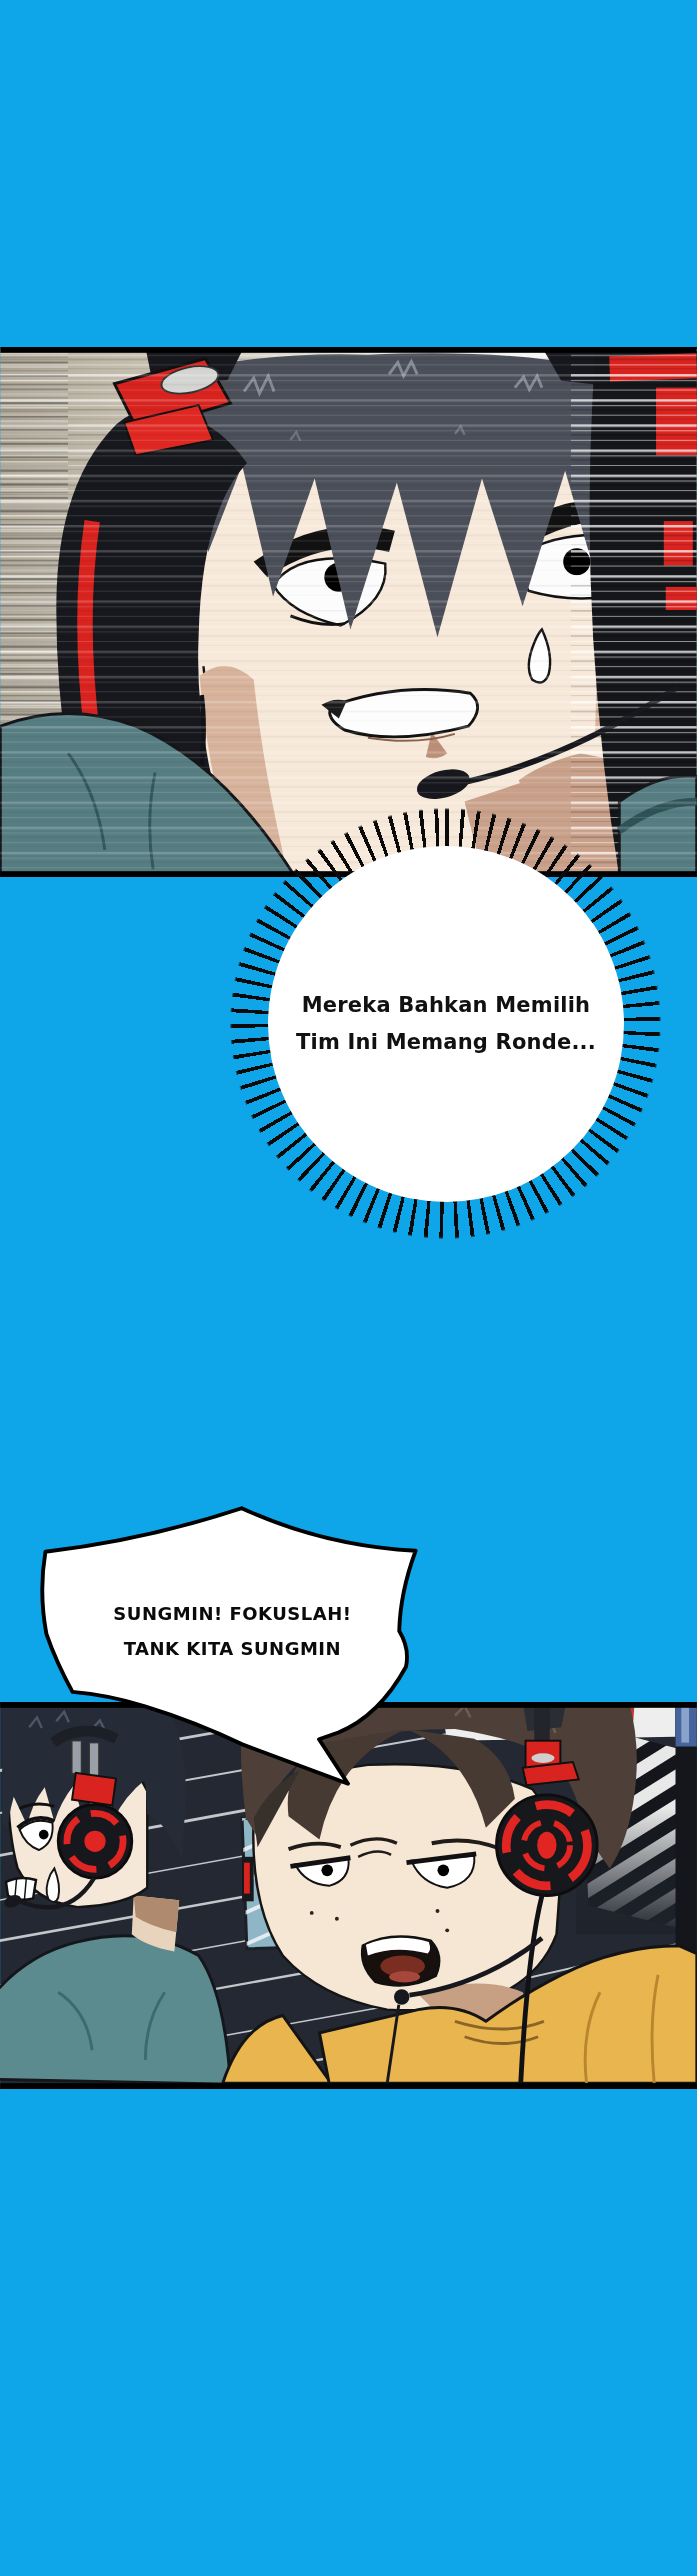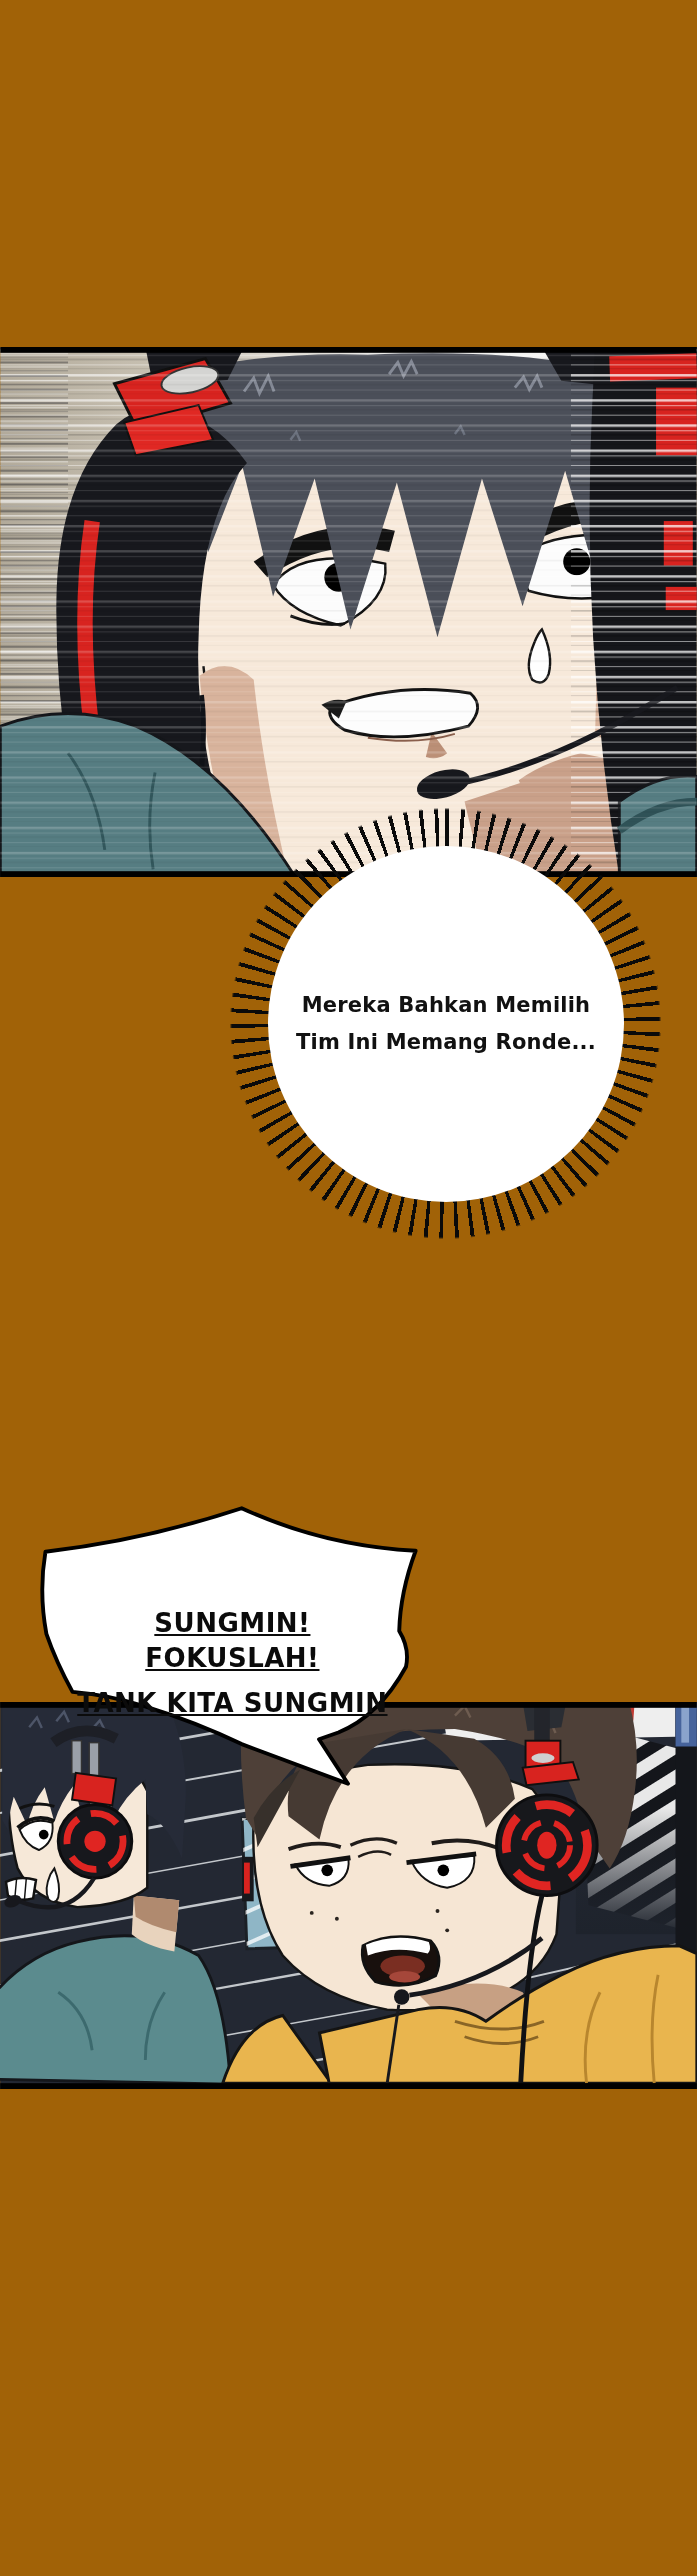--- a/index.html
+++ b/index.html
@@ -1,36 +1,36 @@
 <!DOCTYPE html>
 <html><head>
 <meta charset="utf-8">
 <style>
   html,body{margin:0;padding:0;background:#ffffff;}
-  .page{position:relative;width:697px;height:2576px;margin:0 auto;background:#a16207;overflow:hidden;
+  .page{position:relative;width:697px;height:2576px;margin:0 auto;background:#0ea5e9;overflow:hidden;
         font-family:"DejaVu Sans","Liberation Sans",sans-serif;}
   .panel{position:absolute;left:0;width:697px;}
   .panel svg{display:block;}
 
   
   .burst{position:absolute;left:223px;top:801px;width:445px;height:445px;z-index:5;}
   .burst-ticks{position:absolute;inset:0;border-radius:50%;
     background:repeating-conic-gradient(#0a0a0a 0deg 1.05deg, rgba(0,0,0,0) 1.05deg 4.2deg);
     -webkit-mask:radial-gradient(closest-side, transparent 0 77%, #000 78% 96%, transparent 97%);
             mask:radial-gradient(closest-side, transparent 0 77%, #000 78% 96%, transparent 97%);}
   .burst-body{position:absolute;left:45px;top:45px;width:356px;height:356px;border-radius:50%;
     background:#ffffff;display:flex;flex-direction:column;align-items:center;justify-content:center;}
   .burst-body p{margin:0;width:387px;text-align:center;font-size:21px;line-height:37px;
     font-weight:700;color:#111;letter-spacing:0.2px;}
 
   
   .shout{position:absolute;left:19.4px;top:1486px;width:426px;height:319px;z-index:6;}
   .shout svg{position:absolute;inset:0;}
   .shout-text{position:absolute;left:34px;top:110px;width:358px;text-align:center;}
-  .shout-text p{margin:10px;font-size:26px;line-height:35px;font-weight:800;color:#0b0b0b;letter-spacing:0.5px;text-decoration:underline;}
+  .shout-text p{margin:0;font-size:18px;line-height:35px;font-weight:800;color:#0b0b0b;letter-spacing:0.5px;}
 
   .z1{z-index:1}
 </style>
 </head>
 <body>
 
 <div class="page">
 
   <div class="panel z1" style="top:347px;height:530px;">
     <svg width="697" height="530" viewBox="0 0 720 548">

